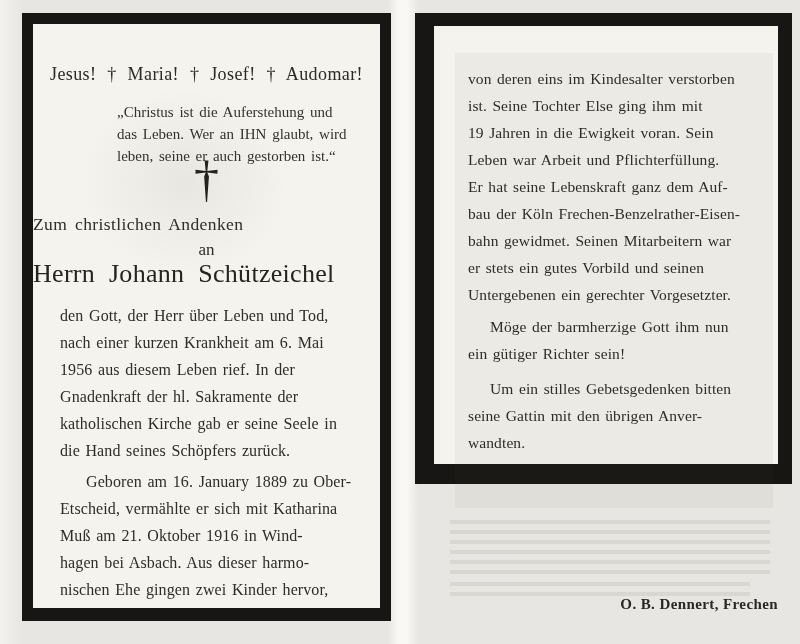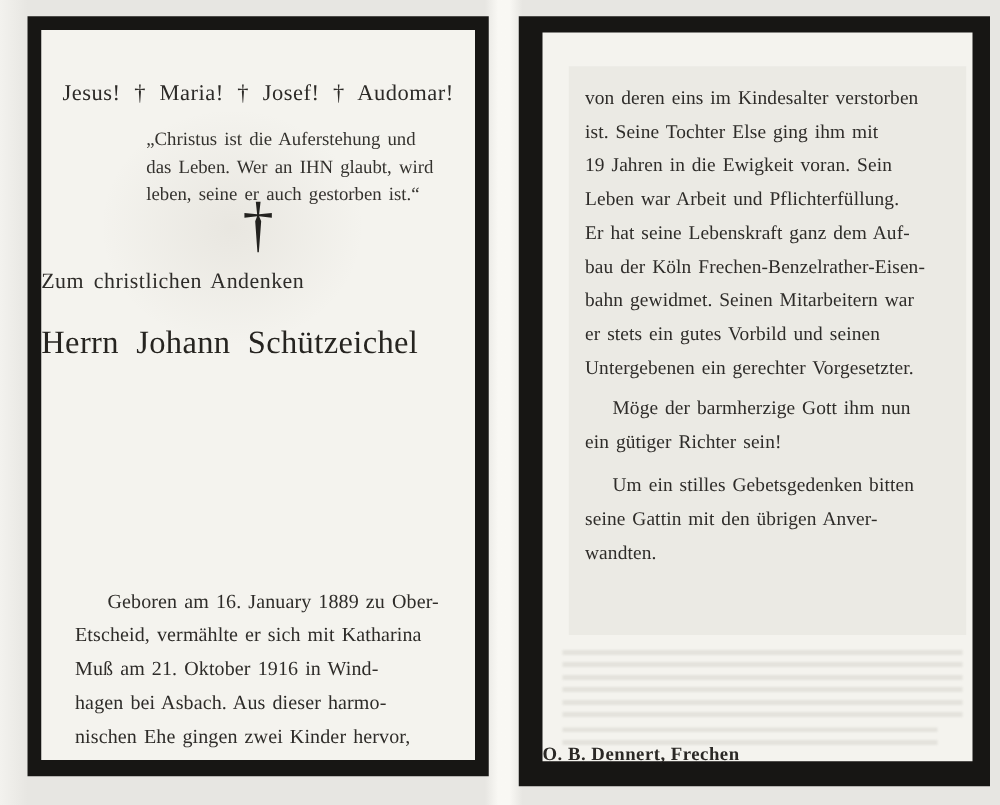--- a/index.html
+++ b/index.html
@@ -23,21 +23,21 @@
   }
   .card-left {
     left:22px; top:13px; width:369px; height:608px;
     border:11px solid #171614; border-bottom-width:13px;
   }
   .card-left::before {
     content:""; position:absolute; inset:0; pointer-events:none;
     background:radial-gradient(ellipse 150px 135px at 44% 27%, rgba(150,140,125,0.12), rgba(150,140,125,0) 70%);
   }
   .card-right {
-    left:415px; top:13px; width:377px; height:616px;
+    left:415px; top:13px; width:377px; height:471px;
     border:14px solid #171614; border-left-width:19px; border-top-width:13px; border-bottom-width:20px;
   }
   .inv {
     position:absolute; top:40px; left:0; right:0; text-align:center;
     font-size:18px; letter-spacing:0.4px; word-spacing:6px; color:#2c2a27;
   }
   .quote {
     position:absolute; top:77px; left:84px;
     font-size:15px; line-height:22px; white-space:pre; word-spacing:2px; color:#34322e;
   }
@@ -73,39 +73,46 @@
   }
   .bleed {
     position:absolute; pointer-events:none; opacity:0.55; filter:blur(0.7px);
     background:repeating-linear-gradient(to bottom,
       rgba(110,105,92,0.22) 0px, rgba(110,105,92,0.22) 4px,
       rgba(110,105,92,0) 4px, rgba(110,105,92,0) 10px);
   }
   .bleed-1 { top:494px; left:16px; width:320px; height:56px; }
   .bleed-2 { top:556px; left:16px; width:300px; height:14px; }
   .printer {
-    position:absolute; top:570px; left:0; right:0; text-align:left;
+    position:absolute; top:570px; left:0; right:0; text-align:right;
     font-size:15px; font-weight:700; letter-spacing:0.4px; color:#2a2825;
   }
 </style>
 </head>
 <body>
 
 <div class="scan">
   <div class="edge-left"></div>
   <div class="fold"></div>
 
   <div class="card card-left">
     <div class="inv">Jesus! † Maria! † Josef! † Audomar!</div>
     <div class="quote">„Christus ist die Auferstehung und
 das Leben. Wer an IHN glaubt, wird
 leben, seine er auch gestorben ist.“</div>
     <div class="bigcross">†</div>
     <div class="head1">Zum christlichen Andenken</div>
+    <div class="head2">an</div>
     <h1 class="name">Herrn Johann Schützeichel</h1>
+    <p class="body-text p-death">den Gott, der Herr über Leben und Tod,
+nach einer kurzen Krankheit am 6. Mai
+1956 aus diesem Leben rief. In der
+Gnadenkraft der hl. Sakramente der
+katholischen Kirche gab er seine Seele in
+die Hand seines Schöpfers zurück.</p>
     <p class="body-text p-bio">Geboren am 16. January 1889 zu Ober-
 Etscheid, vermählte er sich mit Katharina
 Muß am 21. Oktober 1916 in Wind-
 hagen bei Asbach. Aus dieser harmo-
 nischen Ehe gingen zwei Kinder hervor,</p>
   </div>
 
   <div class="card card-right">
     <div class="shade"></div>
     <p class="body-text p-family">von deren eins im Kindesalter verstorben

